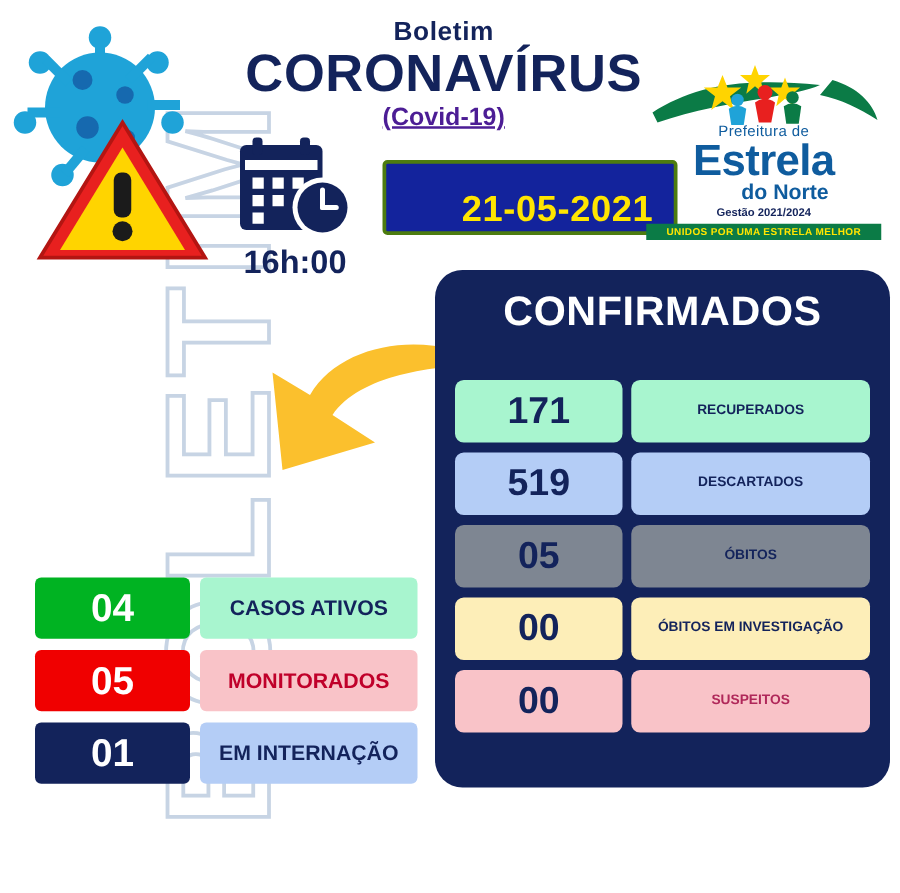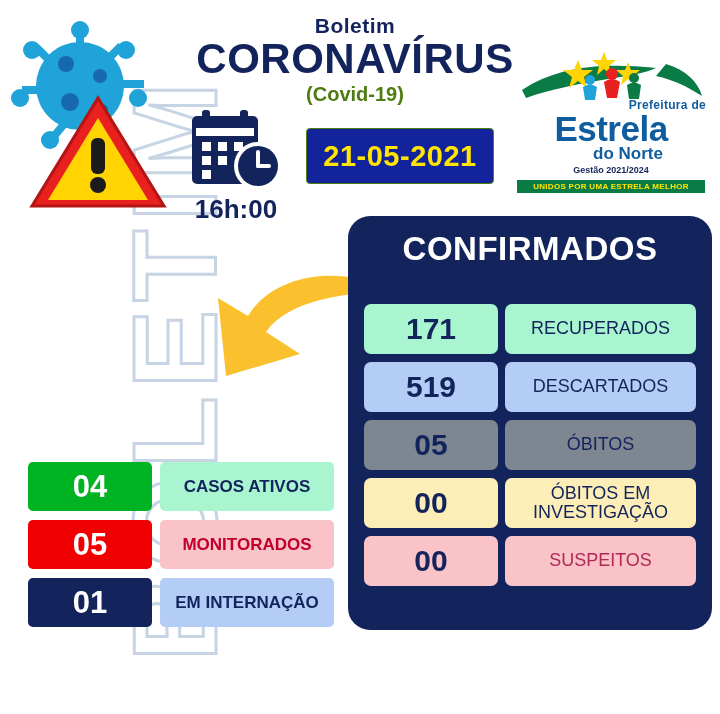--- a/index.html
+++ b/index.html
@@ -53,22 +53,23 @@
   .header-title .big {
     font-size: 42px;
     font-weight: bold;
     color: #13235b;
     letter-spacing: 0.5px;
     line-height: 1.05;
   }
   .header-title .covid {
     font-size: 20px;
     font-weight: bold;
-    color: #4d7c0f;
+    color: #4c1d95;
     margin-top: 2px;
+    text-decoration: underline;
   }
 
   
   .virus {
     position: absolute;
     left: 8px;
     top: 18px;
     width: 150px;
     height: 140px;
     z-index: 2;
@@ -104,26 +105,27 @@
   }
 
   
   .date-badge {
     position: absolute;
     left: 306px;
     top: 128px;
     width: 186px;
     height: 54px;
     background: #13239c;
-    border: 1px solid #4d7c0f;
+    border: 3px solid #4d7c0f;
     border-radius: 4px;
     display: flex;
-    align-items: center;
+    align-items: flex-end;
     justify-content: center;
     z-index: 3;
+    padding-left: 44px;
   }
   .date-badge span {
     font-size: 29px;
     font-weight: bold;
     color: #ffe500;
     letter-spacing: 0.5px;
   }
 
   
   .logo {
@@ -138,23 +140,22 @@
     position: absolute;
     left: 516px;
     top: 98px;
     width: 190px;
     text-align: center;
     z-index: 4;
   }
   .logo-pref {
     font-size: 12px;
     color: #0f5c9e;
-    font-weight: bold;
+    font-weight: normal;
     letter-spacing: 0.3px;
-    text-align: right;
   }
   .logo-estrela {
     font-size: 35px;
     font-weight: bold;
     color: #0f5c9e;
     line-height: 0.95;
     letter-spacing: -0.5px;
   }
   .logo-norte {
     font-size: 17px;
@@ -233,22 +234,22 @@
     font-size: 30px;
     font-weight: bold;
   }
   .prow .lbl {
     flex: 1;
     border-radius: 7px;
     display: flex;
     align-items: center;
     justify-content: center;
     text-align: center;
-    font-size: 18px;
-    font-weight: normal;
+    font-size: 11px;
+    font-weight: bold;
     line-height: 1.08;
     padding: 16px 4px;
     box-sizing: border-box;
   }
 
   
   .left-rows {
     position: absolute;
     left: 28px;
     top: 462px;

